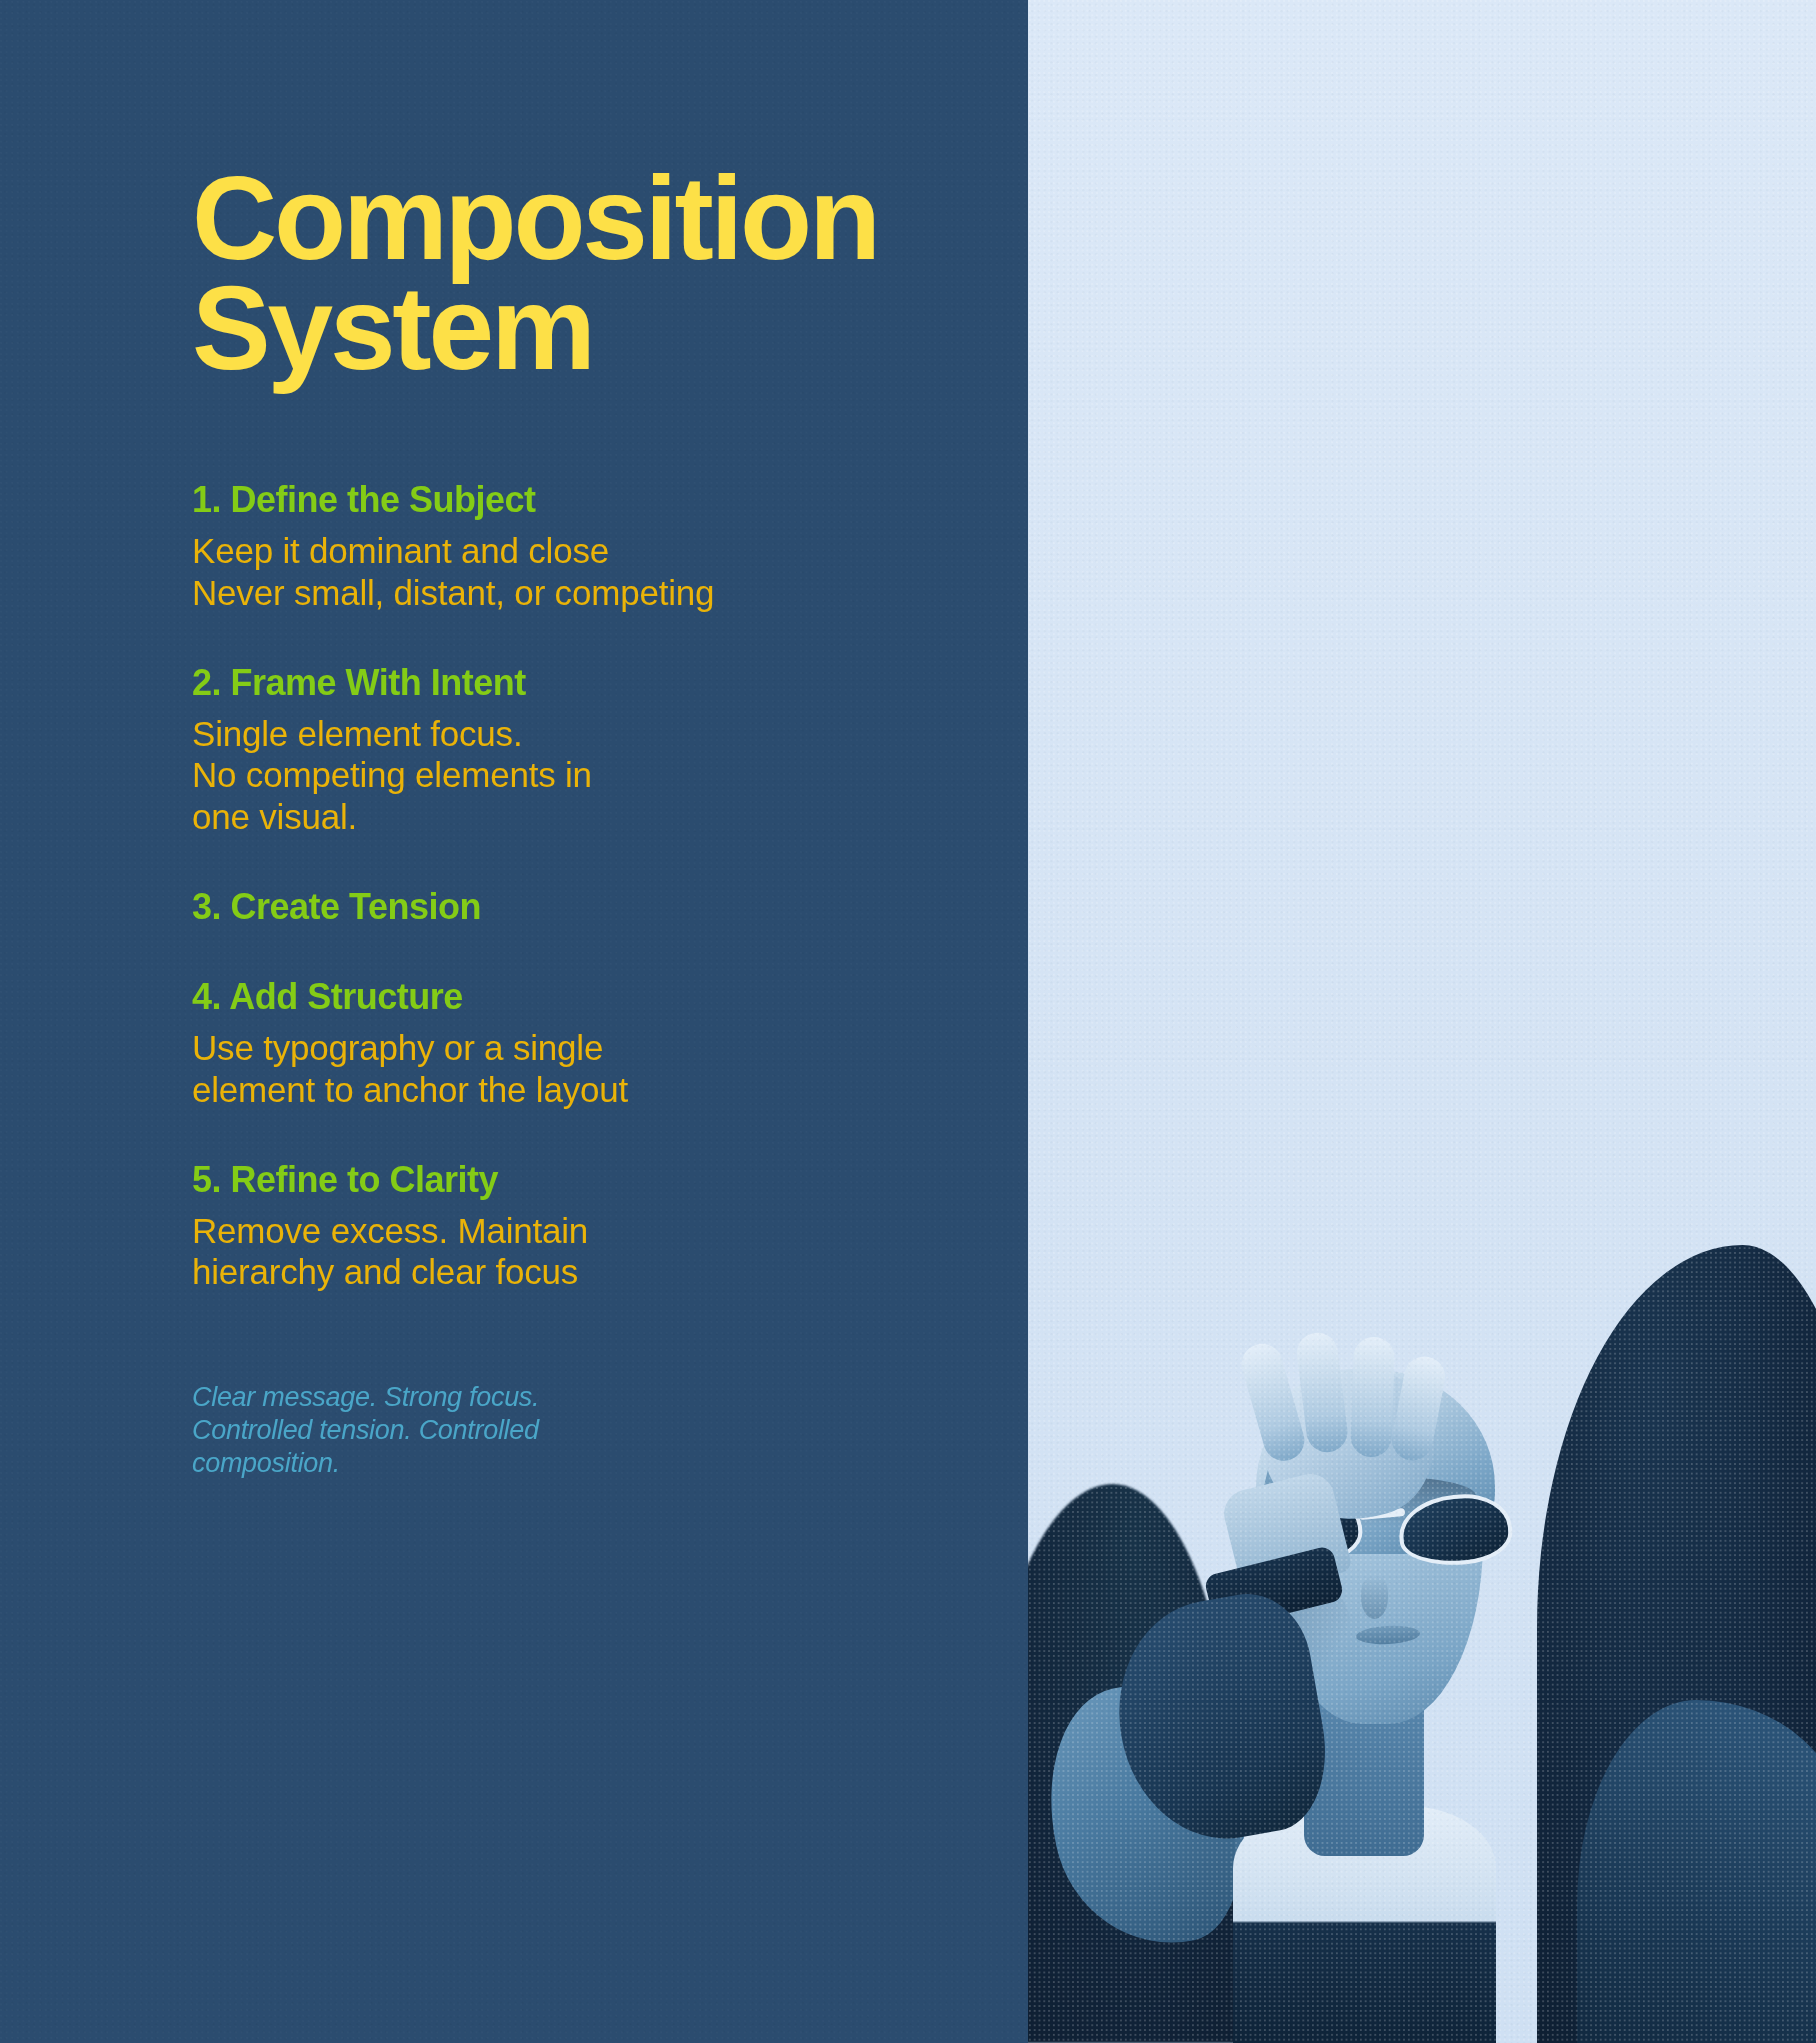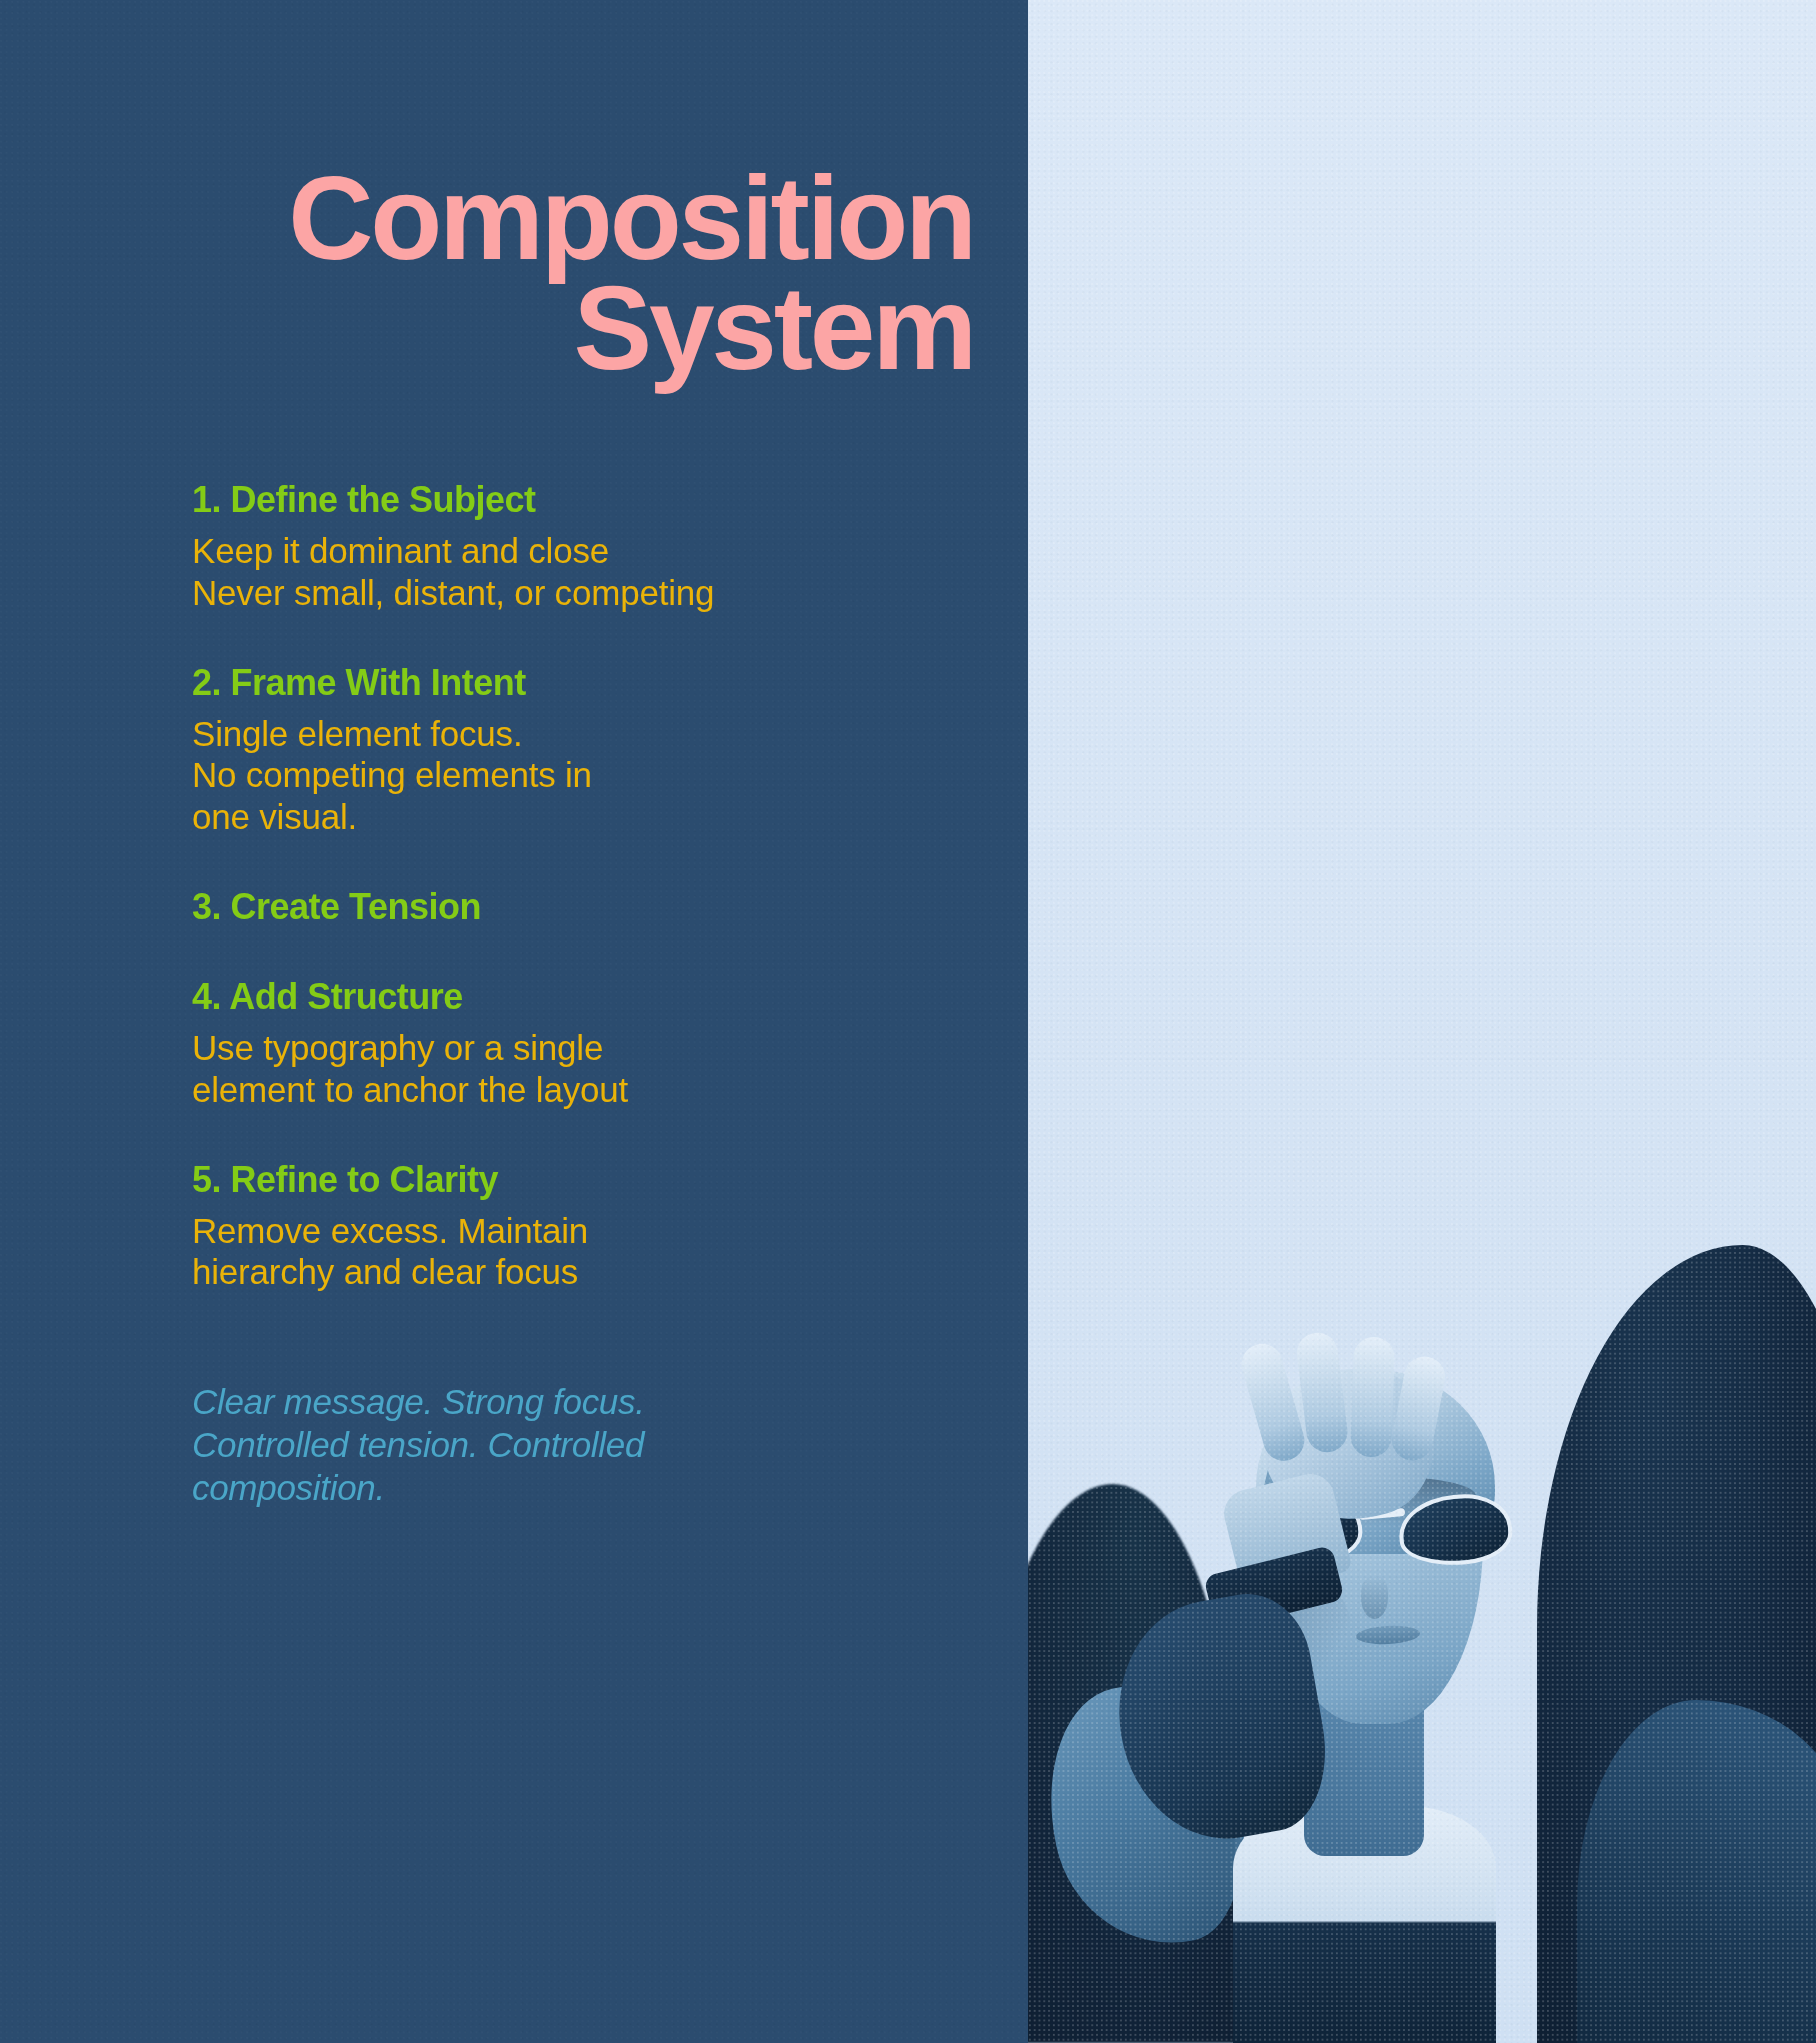--- a/index.html
+++ b/index.html
@@ -42,28 +42,27 @@
     background-image:
       radial-gradient(circle at 20% 30%, rgba(255,255,255,0.035) 0 0.8px, transparent 1.2px),
       radial-gradient(circle at 70% 65%, rgba(0,0,0,0.04) 0 0.8px, transparent 1.2px);
     background-size: 5.6px 5.6px, 7.2px 7.2px;
     opacity: 0.75;
   }
 
   .title {
     position: relative;
     z-index: 2;
-    color: #fca5a5;
+    color: #fde047;
     font-size: 118px;
     line-height: 0.93;
     font-weight: 700;
     letter-spacing: -3.2px;
     max-width: 782px;
     margin: 0 0 96px 0;
-    text-align: right;
   }
   .title .line {
     display: block;
   }
 
   .steps {
     position: relative;
     z-index: 2;
     margin: 0;
     padding: 0;
@@ -91,21 +90,21 @@
   }
   .step-body .bl {
     display: block;
   }
 
   .closing {
     position: relative;
     z-index: 2;
     margin-top: 89px;
     color: #4aa6c8;
-    font-size: 35px;
+    font-size: 27px;
     font-style: italic;
     font-weight: 400;
     line-height: 1.22;
     letter-spacing: -0.3px;
     max-width: 702px;
   }
   .closing .bl { display: block; }
 
   
   .right-panel {

